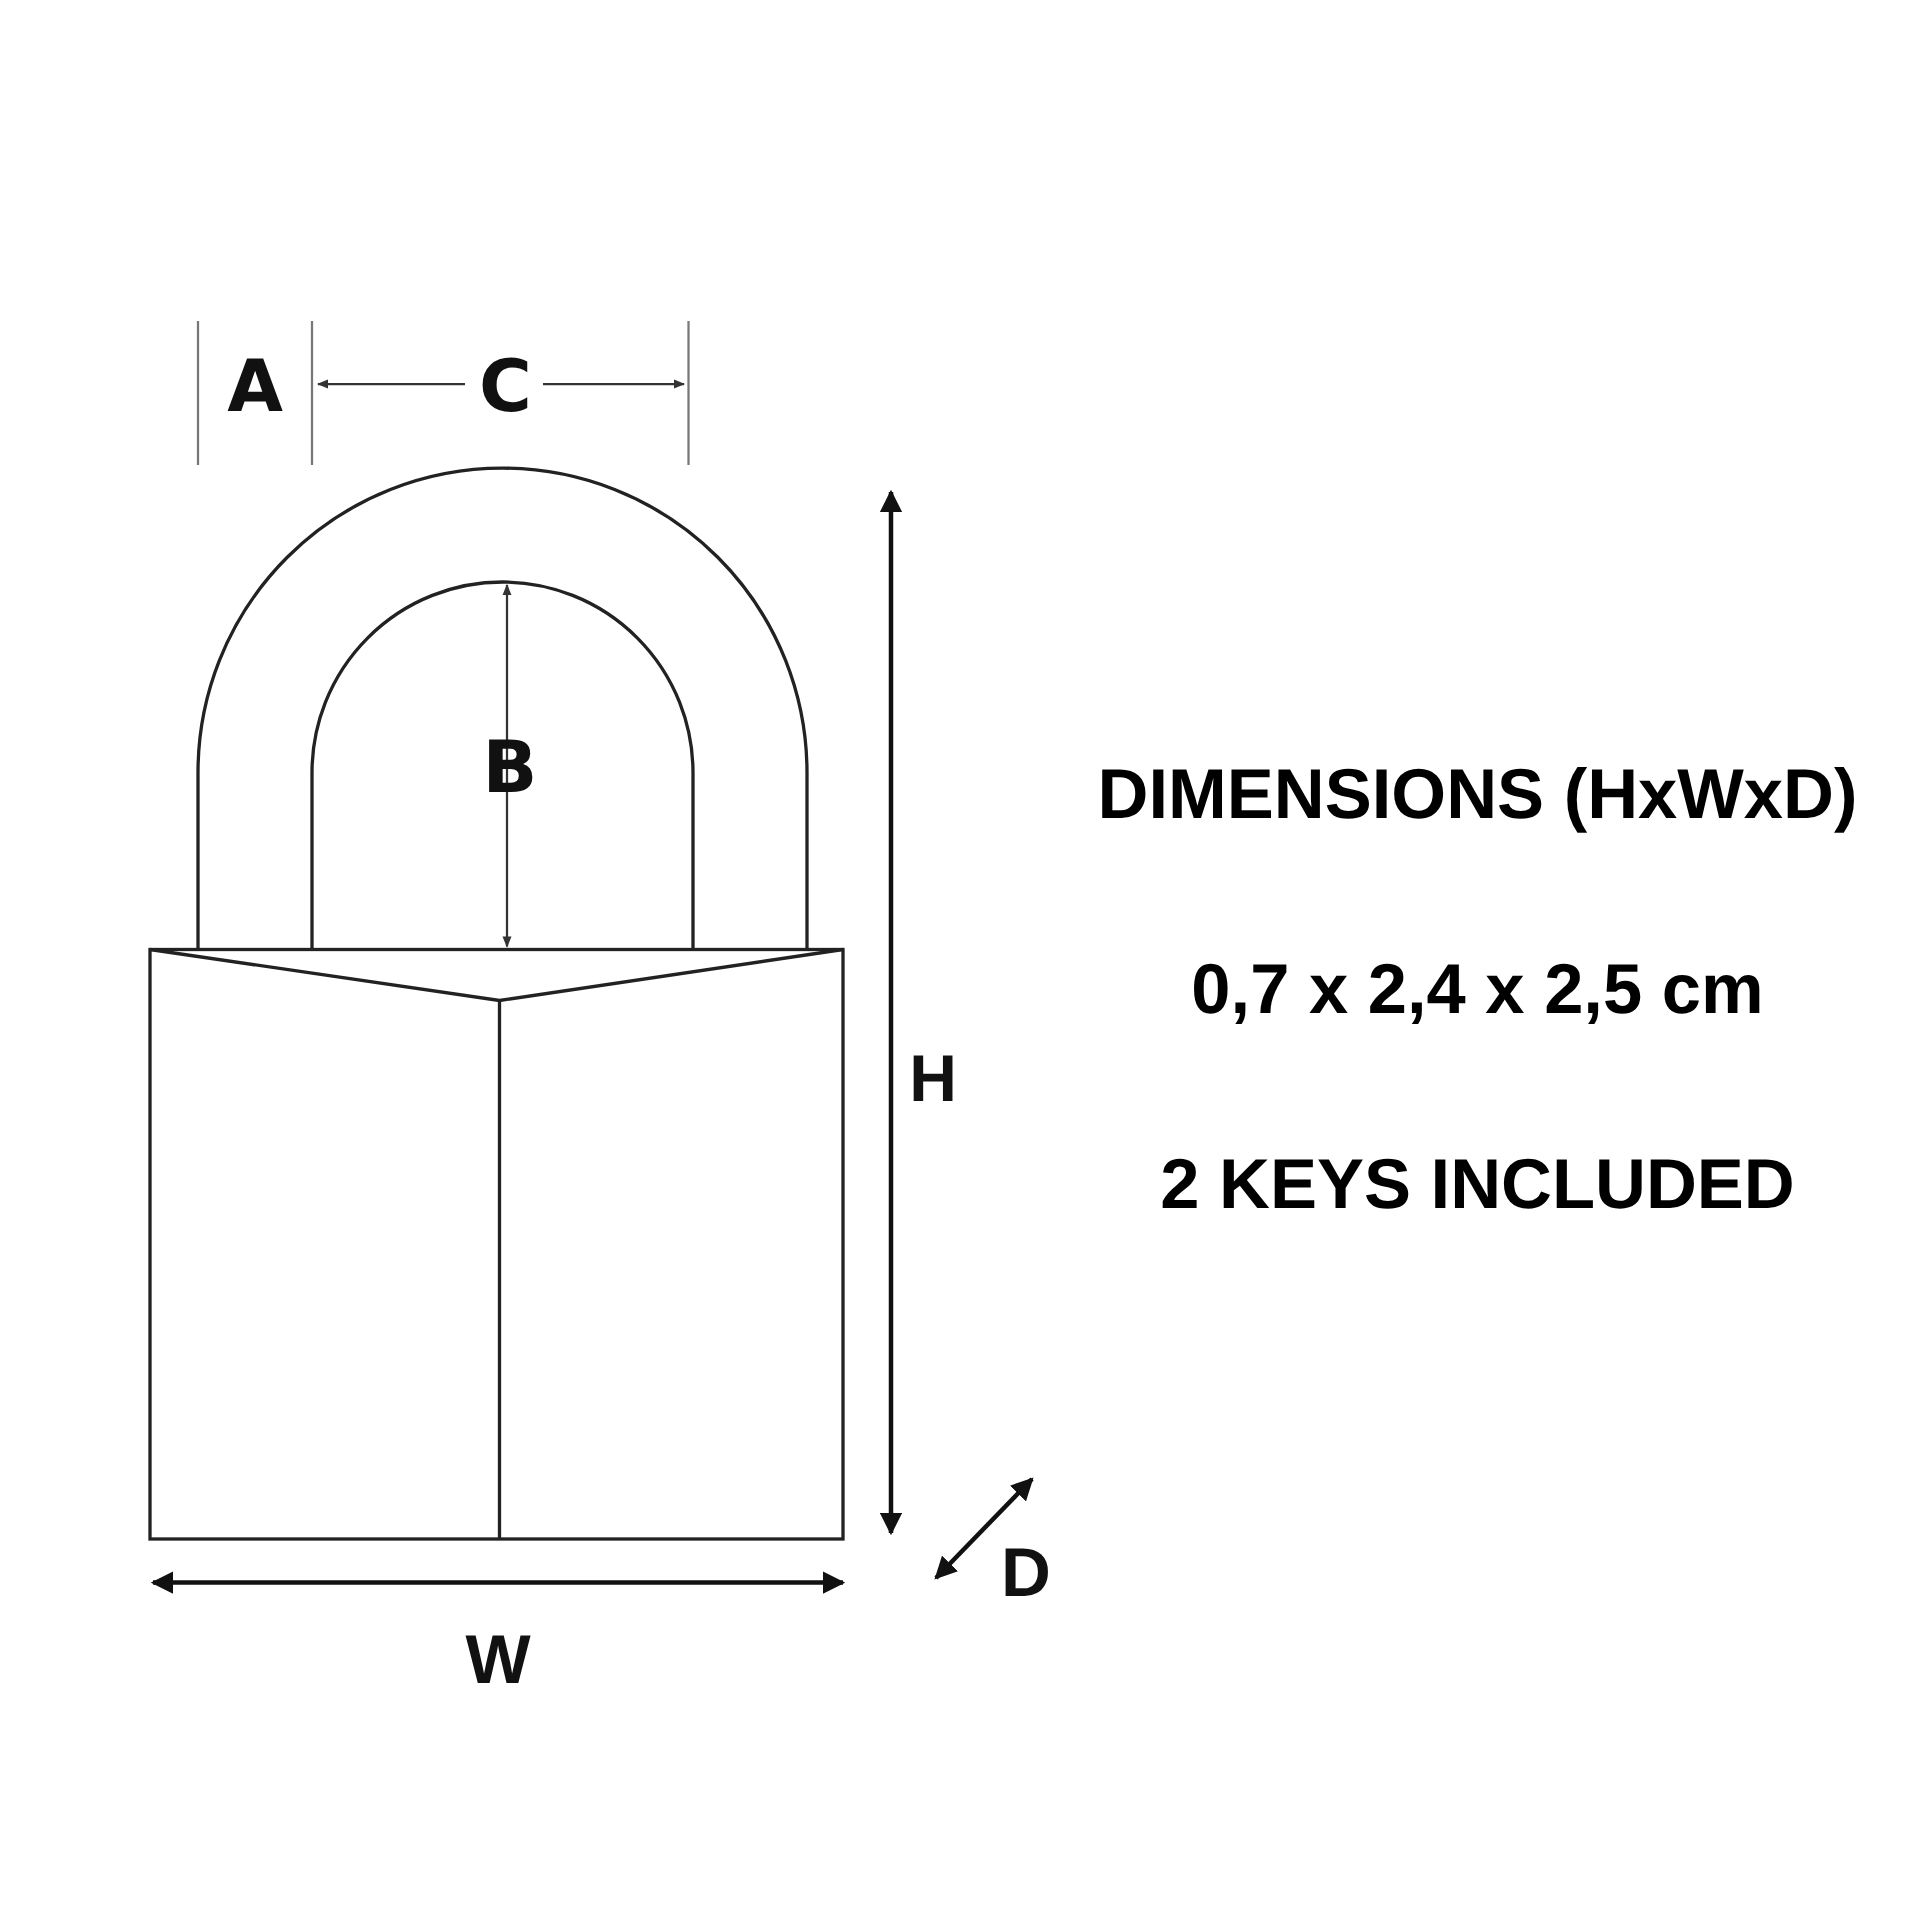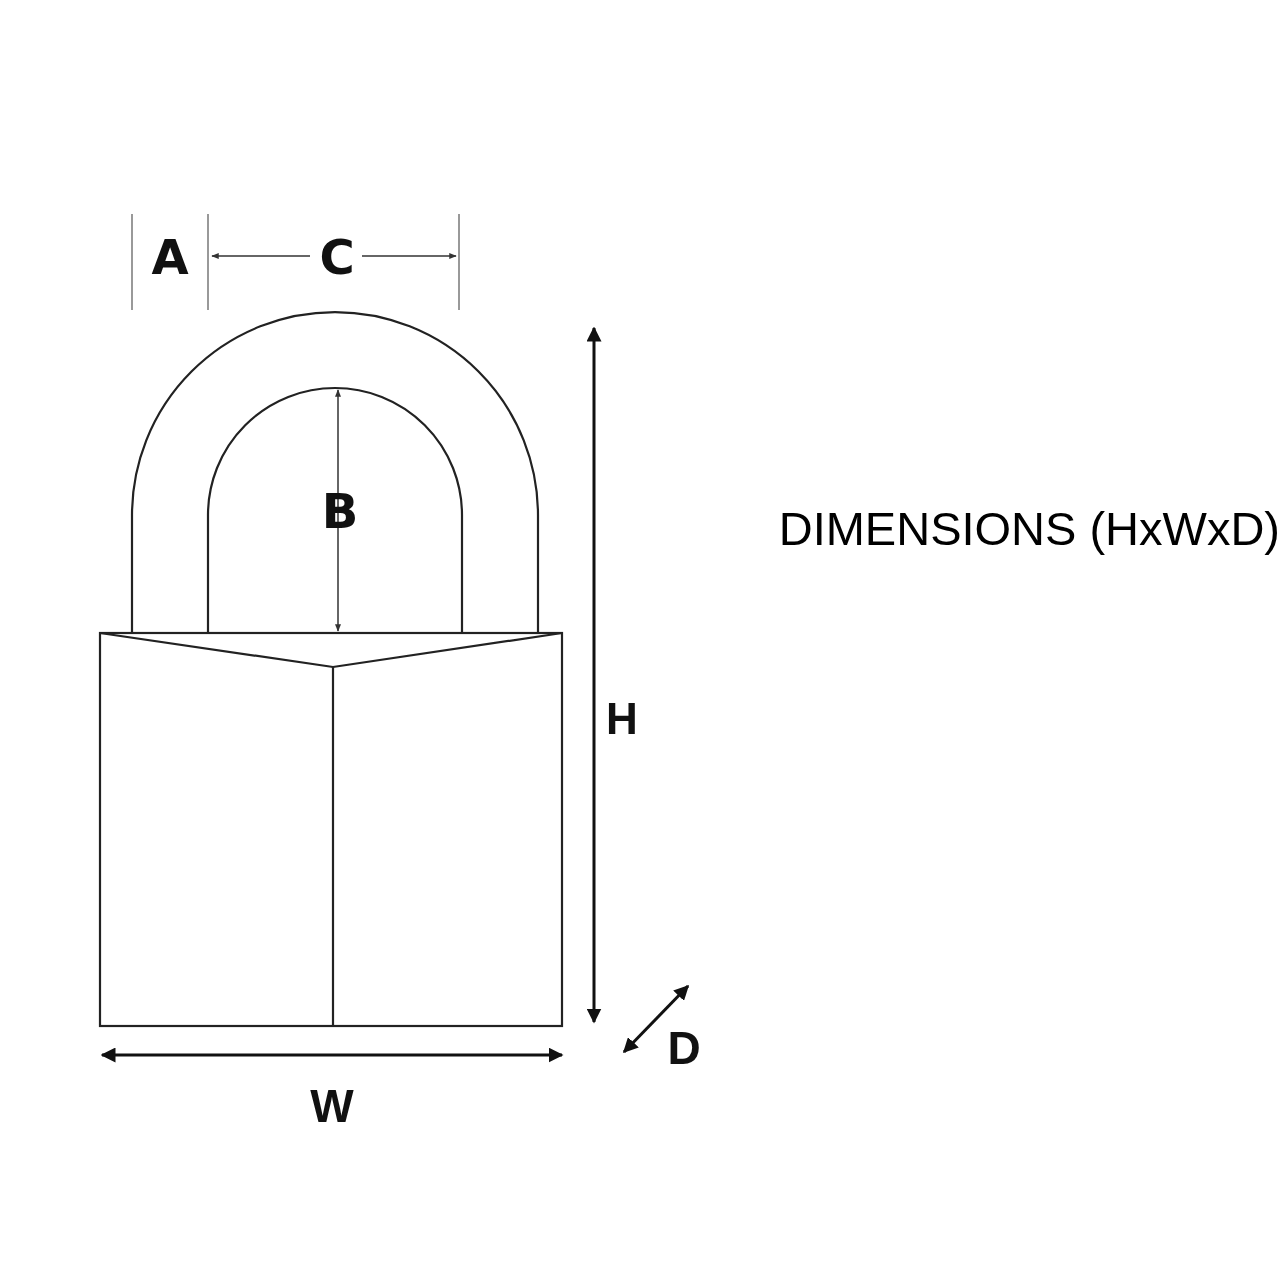--- a/index.html
+++ b/index.html
@@ -1,19 +1,19 @@
 <!DOCTYPE html>
 <html><head>
 <meta charset="utf-8">
 <style>
   html, body { margin: 0; padding: 0; background: #ffffff; }
   body { width: 1280px; height: 1280px; position: relative; overflow: hidden; font-family: "Liberation Sans", sans-serif; }
   svg.diagram { position: absolute; left: 0; top: 0; width: 1280px; height: 1280px; }
   .lbl { font-family: "DejaVu Sans", sans-serif; font-weight: bold; fill: #111; }
-  .specs { position: absolute; left: 690px; top: 498px; width: 590px; text-align: right; color: #000; font-family: "Liberation Sans", sans-serif; font-weight: normal; font-size: 47px; line-height: 62px; }
+  .specs { position: absolute; left: 690px; top: 498px; width: 590px; text-align: center; color: #000; font-family: "Liberation Sans", sans-serif; font-weight: bold; font-size: 47px; line-height: 62px; }
   .specs .gap { height: 68px; }
 </style>
 </head>
 <body>
 
 <svg class="diagram" viewBox="0 0 1280 1280" xmlns="http://www.w3.org/2000/svg">
   <defs>
     <marker id="arrSmall" viewBox="0 0 10 10" refX="9" refY="5" markerWidth="5" markerHeight="5" orient="auto-start-reverse">
       <path d="M0,1 L10,5 L0,9 z" fill="#333"></path>
     </marker>
@@ -55,14 +55,16 @@
   <text class="lbl" x="337" y="274" font-size="48" text-anchor="middle">C</text>
   <text class="lbl" x="340" y="528" font-size="48" text-anchor="middle">B</text>
   <text class="lbl" x="622" y="734" font-size="44" text-anchor="middle" style="font-family:'Liberation Sans',sans-serif;">H</text>
   <text class="lbl" x="332" y="1122" font-size="46" text-anchor="middle" style="font-family:'Liberation Sans',sans-serif;">W</text>
   <text class="lbl" x="684" y="1064" font-size="46" text-anchor="middle" style="font-family:'Liberation Sans',sans-serif;">D</text>
 </svg>
 
 <div class="specs">
   <div>DIMENSIONS (HxWxD)</div>
   <div class="gap"></div>
+  <div>0,7 x 2,4 x 2,5 cm</div>
   <div class="gap"></div>
+  <div>2 KEYS INCLUDED</div>
 </div>
 
 </body></html>

